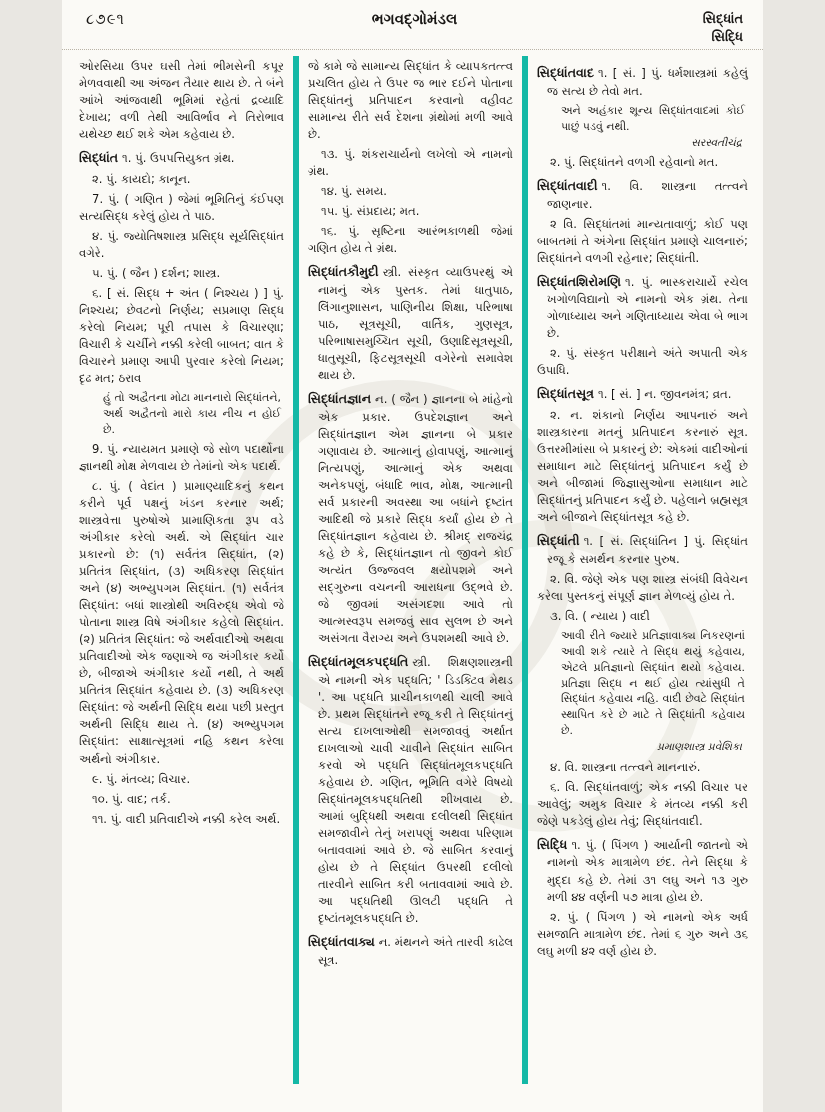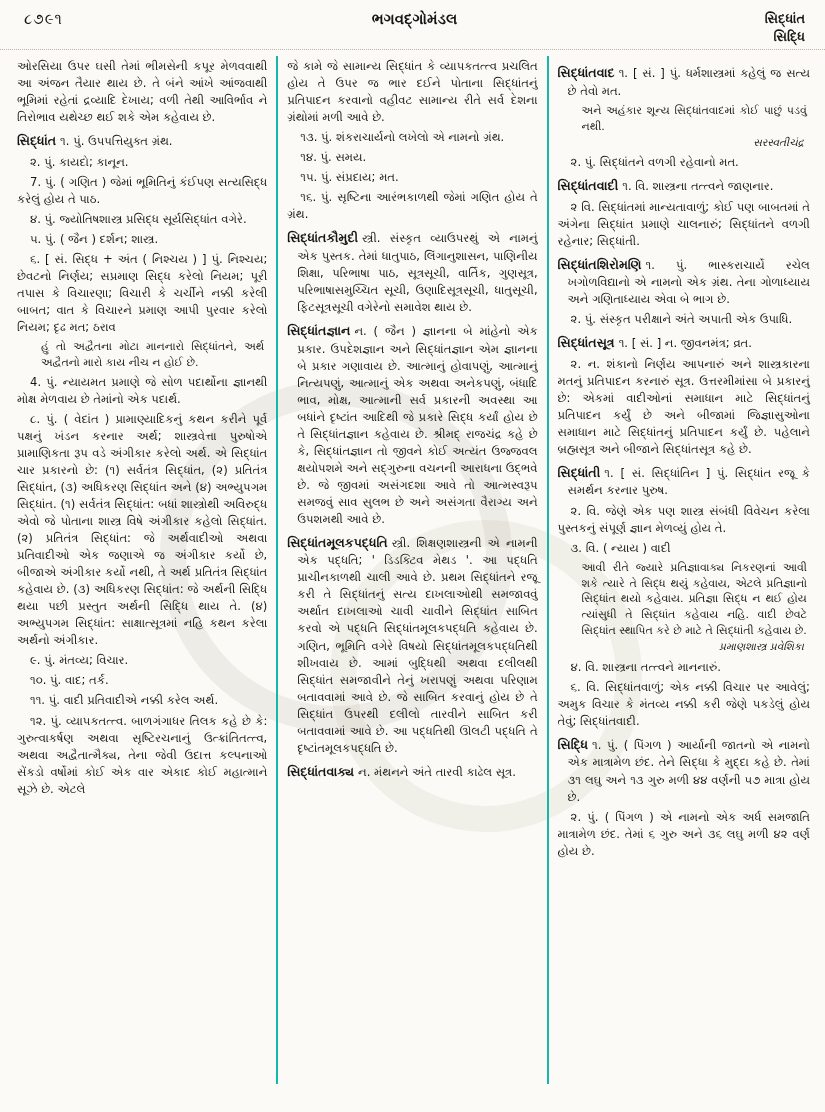--- a/index.html
+++ b/index.html
@@ -1,18 +1,18 @@
 <!DOCTYPE html>
 <html lang="gu"><head>
 <meta charset="utf-8">
 <style>
   html,body{margin:0;padding:0;background:#e9e7e2;}
   .page{
     position:relative;
-    width:825px;height:1112px;
+    width:701px;height:1112px;
     margin:0 auto;
     background:#fbfaf6;
     font-family:"DejaVu Sans",sans-serif;
     color:#181614;
     overflow:hidden;
     box-sizing:border-box;
   }
   
   .wm{position:absolute;border-radius:50%;border:26px solid rgba(193,188,174,0.22);}
   .wm1{width:300px;height:300px;left:160px;top:380px;}
@@ -36,21 +36,21 @@
   }
   .col{
     width:33.33%;
     padding:2px 9px 0 9px;
     box-sizing:border-box;
     overflow:hidden;
     text-align:justify;
     font-size:11.6px;
     line-height:1.47;
   }
-  .col-a,.col-b{border-right:2px solid #14b8a6;}
+  .col-a,.col-b{border-right:6px solid #14b8a6;}
 
   p{margin:0;}
   .para{margin:0 0 3px 0;}
   .sense{margin:3px 0;text-indent:13px;}
   .entry{margin:6px 0 3px 0;padding-left:10px;text-indent:-10px;}
   .hw{font-weight:bold;font-size:12.6px;margin-right:4px;}
   .quote{font-size:11px;line-height:1.45;margin:2px 3px 0 24px;}
   .attrib{font-size:10.6px;text-align:right;margin:0 6px 4px 0;font-style:italic;}
 </style>
 </head>
@@ -73,26 +73,25 @@
 
     <div class="col col-a">
       <p class="para">ઓરસિયા ઉપર ઘસી તેમાં ભીમસેની કપૂર મેળવવાથી આ અંજન તૈયાર થાય છે. તે બંને આંખે આંજવાથી ભૂમિમાં રહેતાં દ્રવ્યાદિ દેખાય; વળી તેથી આવિર્ભાવ ને તિરોભાવ યથેચ્છ થઈ શકે એમ કહેવાય છે.</p>
       <p class="entry"><b class="hw">સિદ્ધાંત</b><span>૧. પું. ઉપપત્તિયુક્ત ગ્રંથ.</span></p>
       <p class="sense">૨. પું. કાયદો; કાનૂન.</p>
       <p class="sense">7. પું. ( ગણિત ) જેમાં ભૂમિતિનું કંઈપણ સત્યસિદ્ધ કરેલું હોય તે પાઠ.</p>
       <p class="sense">૪. પું. જ્યોતિષશાસ્ત્ર પ્રસિદ્ધ સૂર્યસિદ્ધાંત વગેરે.</p>
       <p class="sense">૫. પું. ( જૈન ) દર્શન; શાસ્ત્ર.</p>
       <p class="sense">૬. [ સં. સિદ્ધ + અંત ( નિશ્ચય ) ] પું. નિશ્ચય; છેવટનો નિર્ણય; સપ્રમાણ સિદ્ધ કરેલો નિયમ; પૂરી તપાસ કે વિચારણા; વિચારી કે ચર્ચીને નક્કી કરેલી બાબત; વાત કે વિચારને પ્રમાણ આપી પુરવાર કરેલો નિયમ; દૃઢ મત; ઠરાવ</p>
       <p class="quote">હું તો અદ્વૈતના મોટા માનનારો સિદ્ધાંતને, અર્થ અદ્વૈતનો મારો કાય નીચ ન હોઈ છે.</p>
-      <p class="sense">4. પું. ન્યાયમત પ્રમાણે જે સોળ પદાર્થોના જ્ઞાનથી મોક્ષ મેળવાય છે તેમાંનો એક પદાર્થ.</p>
+      <p class="sense">9. પું. ન્યાયમત પ્રમાણે જે સોળ પદાર્થોના જ્ઞાનથી મોક્ષ મેળવાય છે તેમાંનો એક પદાર્થ.</p>
       <p class="sense">૮. પું. ( વેદાંત ) પ્રામાણ્યાદિકનું કથન કરીને પૂર્વ પક્ષનું ખંડન કરનાર અર્થ; શાસ્ત્રવેત્તા પુરુષોએ પ્રામાણિકતા રૂપ વડે અંગીકાર કરેલો અર્થ. એ સિદ્ધાંત ચાર પ્રકારનો છે: (૧) સર્વતંત્ર સિદ્ધાંત, (૨) પ્રતિતંત્ર સિદ્ધાંત, (૩) અધિકરણ સિદ્ધાંત અને (૪) અભ્યુપગમ સિદ્ધાંત. (૧) સર્વતંત્ર સિદ્ધાંત: બધાં શાસ્ત્રોથી અવિરુદ્ધ એવો જે પોતાના શાસ્ત્ર વિષે અંગીકાર કહેલો સિદ્ધાંત. (૨) પ્રતિતંત્ર સિદ્ધાંત: જે અર્થવાદીઓ અથવા પ્રતિવાદીઓ એક જણાએ જ અંગીકાર કર્યો છે, બીજાએ અંગીકાર કર્યો નથી, તે અર્થ પ્રતિતંત્ર સિદ્ધાંત કહેવાય છે. (૩) અધિકરણ સિદ્ધાંત: જે અર્થની સિદ્ધિ થયા પછી પ્રસ્તુત અર્થની સિદ્ધિ થાય તે. (૪) અભ્યુપગમ સિદ્ધાંત: સાક્ષાત્સૂત્રમાં નહિ કથન કરેલા અર્થનો અંગીકાર.</p>
       <p class="sense">૯. પું. મંતવ્ય; વિચાર.</p>
       <p class="sense">૧૦. પું. વાદ; તર્ક.</p>
       <p class="sense">૧૧. પું. વાદી પ્રતિવાદીએ નક્કી કરેલ અર્થ.</p>
-      <p class="sense">૧૨. પું. વ્યાપકતત્ત્વ. બાળગંગાધર તિલક કહે છે કે: ગુરુત્વાકર્ષણ અથવા સૃષ્ટિરચનાનું ઉત્ક્રાંતિતત્ત્વ, અથવા અદ્વૈતાત્મૈક્ય, તેના જેવી ઉદાત્ત કલ્પનાઓ સેંકડો વર્ષોમાં કોઈ એક વાર એકાદ કોઈ મહાત્માને સૂઝે છે. એટલે</p>
     </div>
 
     <div class="col col-b">
       <p class="para">જે કામે જે સામાન્ય સિદ્ધાંત કે વ્યાપકતત્ત્વ પ્રચલિત હોય તે ઉપર જ ભાર દઈને પોતાના સિદ્ધાંતનું પ્રતિપાદન કરવાનો વહીવટ સામાન્ય રીતે સર્વ દેશના ગ્રંથોમાં મળી આવે છે.</p>
       <p class="sense">૧૩. પું. શંકરાચાર્યનો લખેલો એ નામનો ગ્રંથ.</p>
       <p class="sense">૧૪. પું. સમય.</p>
       <p class="sense">૧૫. પું. સંપ્રદાય; મત.</p>
       <p class="sense">૧૬. પું. સૃષ્ટિના આરંભકાળથી જેમાં ગણિત હોય તે ગ્રંથ.</p>
       <p class="entry"><b class="hw">સિદ્ધાંતકૌમુદી</b><span>સ્ત્રી. સંસ્કૃત વ્યાઉપરથું એ નામનું એક પુસ્તક. તેમાં ધાતુપાઠ, લિંગાનુશાસન, પાણિનીય શિક્ષા, પરિભાષા પાઠ, સૂત્રસૂચી, વાર્તિક, ગુણસૂત્ર, પરિભાષાસમુચ્ચિત સૂચી, ઉણાદિસૂત્રસૂચી, ધાતુસૂચી, ફિટસૂત્રસૂચી વગેરેનો સમાવેશ થાય છે.</span></p>
       <p class="entry"><b class="hw">સિદ્ધાંતજ્ઞાન</b><span>ન. ( જૈન ) જ્ઞાનના બે માંહેનો એક પ્રકાર. ઉપદેશજ્ઞાન અને સિદ્ધાંતજ્ઞાન એમ જ્ઞાનના બે પ્રકાર ગણાવાય છે. આત્માનું હોવાપણું, આત્માનું નિત્યપણું, આત્માનું એક અથવા અનેકપણું, બંધાદિ ભાવ, મોક્ષ, આત્માની સર્વ પ્રકારની અવસ્થા આ બધાંને દૃષ્ટાંત આદિથી જે પ્રકારે સિદ્ધ કર્યાં હોય છે તે સિદ્ધાંતજ્ઞાન કહેવાય છે. શ્રીમદ્ રાજચંદ્ર કહે છે કે, સિદ્ધાંતજ્ઞાન તો જીવને કોઈ અત્યંત ઉજ્જવલ ક્ષયોપશમે અને સદ્ગુરુના વચનની આરાધના ઉદ્ભવે છે. જે જીવમાં અસંગદશા આવે તો આત્મસ્વરૂપ સમજવું સાવ સુલભ છે અને અસંગતા વૈરાગ્ય અને ઉપશમથી આવે છે.</span></p>

